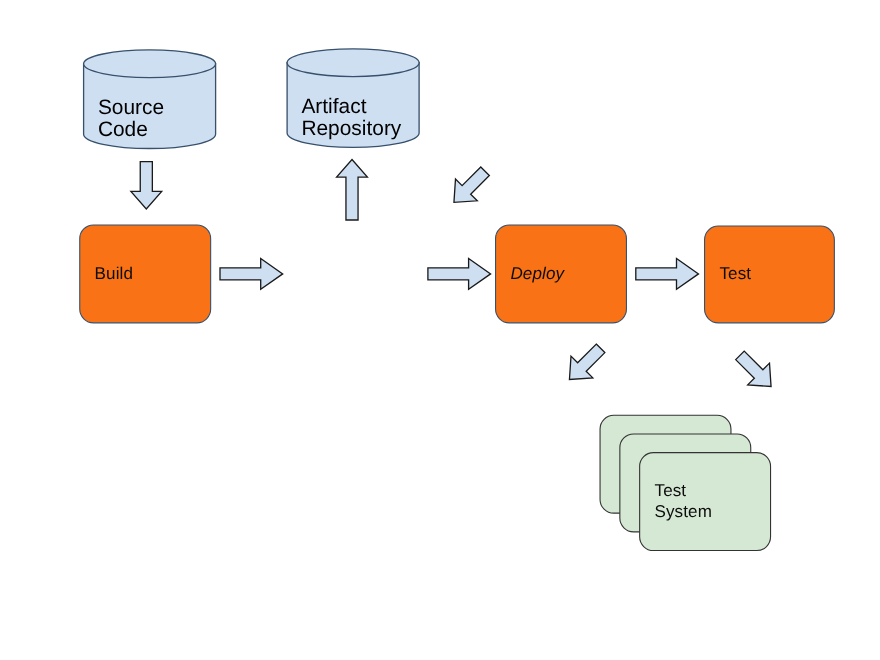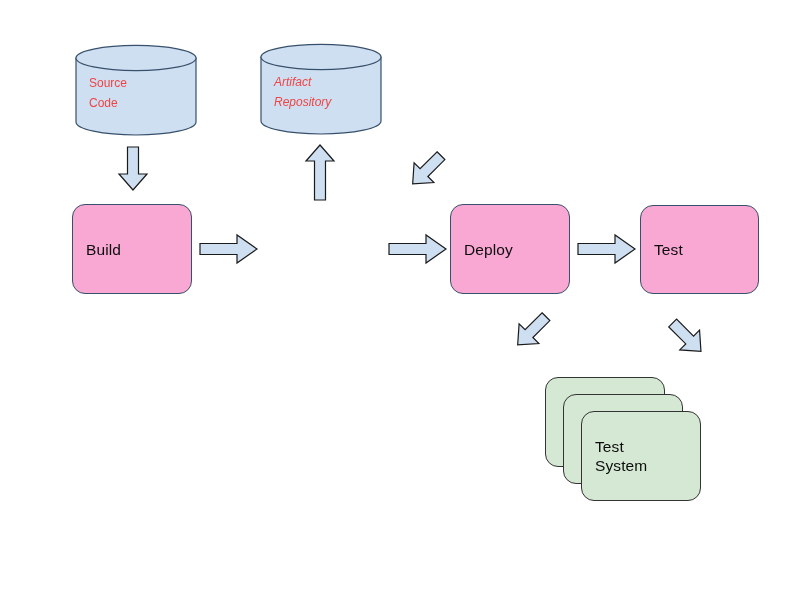--- a/index.html
+++ b/index.html
@@ -32,21 +32,21 @@
 
   
   .proc-box {
     border: 1.2px solid #3b4a5a;
     border-radius: 13px;
     display: flex;
     align-items: center;
     justify-content: flex-start;
   }
   .proc-box.blue {
-    background: #f9a8d4;
+    background: #f97316;
     border-color: #37506b;
   }
   .proc-box.green {
     background: #d5e8d4;
     border-color: #333333;
   }
   .proc-label {
     font-size: 15.5px;
     line-height: 19px;
     color: #0d0d0d;
@@ -61,29 +61,29 @@
   }
   .cyl-svg {
     position: absolute;
     left: 0;
     top: 0;
     overflow: visible;
   }
   .cyl-label {
     position: absolute;
     left: 13px;
-    top: 0;
+    top: 16px;
     width: calc(100% - 16px);
     height: 100%;
     display: flex;
     flex-direction: column;
     justify-content: center;
-    font-size: 12px;
+    font-size: 19px;
     line-height: 20px;
-    color: #ef4444;
+    color: #000000;
     white-space: pre-line;
     padding-top: 6px;
     box-sizing: border-box;
   }
 
   
   .arrow {
     position: absolute;
   }
   .arrow svg { display: block; overflow: visible; }
@@ -100,21 +100,21 @@
 
   <div class="cylinder" style="left:76px; top:45px; width:120px; height:90px;">
     <svg class="cyl-svg" width="120" height="90" viewBox="0 0 120 90">
       <path d="M0,13 L0,77 A60,13 0 0 0 120,77 L120,13 Z" fill="#cfdff2" stroke="#37506b" stroke-width="1.2"></path>
       <ellipse cx="60" cy="13" rx="60" ry="12.6" fill="#cfdff2" stroke="#37506b" stroke-width="1.2"></ellipse>
     </svg>
     <div class="cyl-label">Source
 Code</div>
   </div>
 
-  <div class="cylinder" style="left:261px; top:44px; width:120px; height:90px;font-style:italic;">
+  <div class="cylinder" style="left:261px; top:44px; width:120px; height:90px;">
     <svg class="cyl-svg" width="120" height="90" viewBox="0 0 120 90">
       <path d="M0,13 L0,77 A60,13 0 0 0 120,77 L120,13 Z" fill="#cfdff2" stroke="#37506b" stroke-width="1.2"></path>
       <ellipse cx="60" cy="13" rx="60" ry="12.6" fill="#cfdff2" stroke="#37506b" stroke-width="1.2"></ellipse>
     </svg>
     <div class="cyl-label">Artifact
 Repository</div>
   </div>
 
   <div class="arrow" style="left:118px; top:147px; width:30px; height:44px;">
     <svg width="30" height="44" viewBox="0 0 30 44">
@@ -146,21 +146,21 @@
     </svg>
   </div>
 
 
   <div class="arrow" style="left:389px; top:234px; width:58px; height:30px;">
     <svg width="58" height="30" viewBox="0 0 58 30">
       <path d="M0,9.5 L37,9.5 L37,1 L57,15 L37,29 L37,20.5 L0,20.5 Z" fill="#cfdff2" stroke="#1a1a1a" stroke-width="1.2" stroke-linejoin="miter"></path>
     </svg>
   </div>
 
-  <div class="node proc-box blue" style="left:450px; top:204px; width:120px; height:90px;">
+  <div class="node proc-box blue" style="left:450px; top:204px; width:120px; height:90px;font-style:italic;">
     <span class="proc-label">Deploy</span>
   </div>
 
   <div class="arrow" style="left:578px; top:234px; width:58px; height:30px;">
     <svg width="58" height="30" viewBox="0 0 58 30">
       <path d="M0,9.5 L37,9.5 L37,1 L57,15 L37,29 L37,20.5 L0,20.5 Z" fill="#cfdff2" stroke="#1a1a1a" stroke-width="1.2" stroke-linejoin="miter"></path>
     </svg>
   </div>
 
   <div class="node proc-box blue" style="left:640px; top:205px; width:119px; height:89px;">

